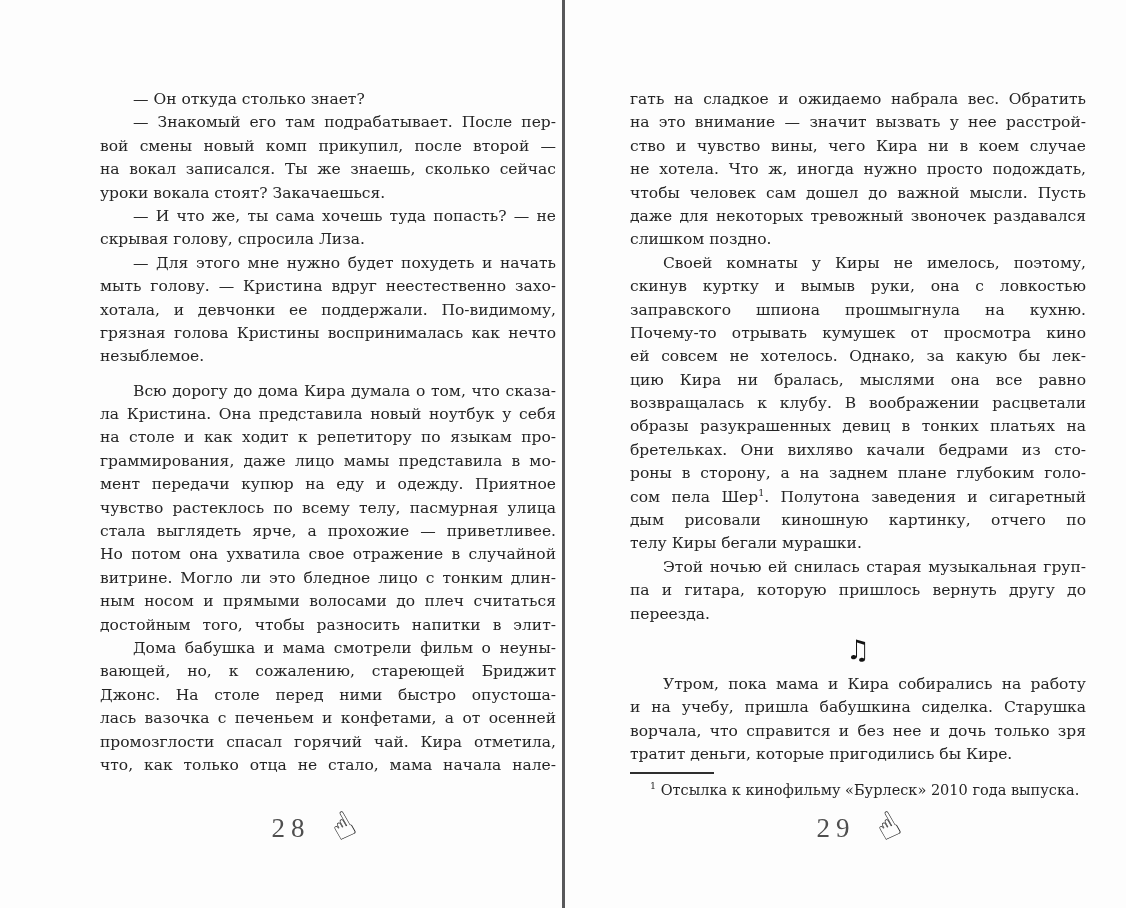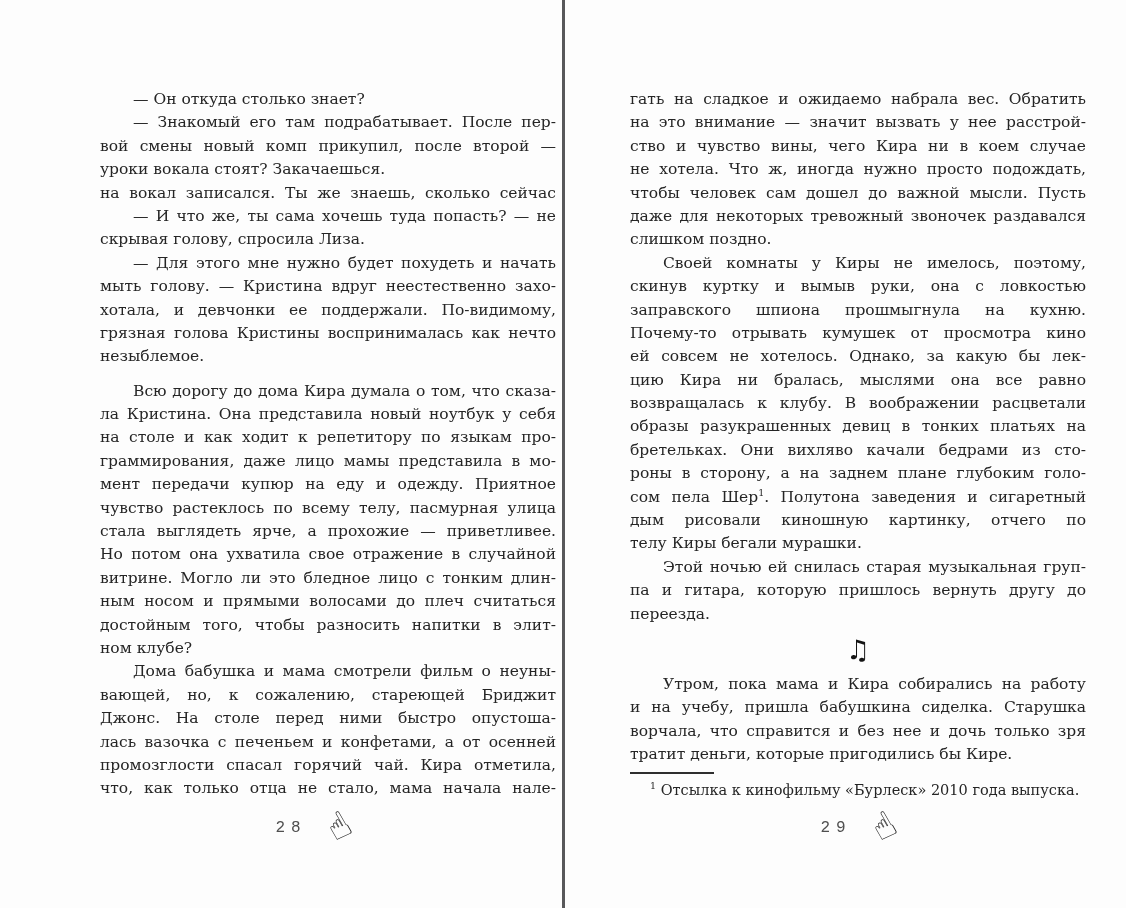--- a/index.html
+++ b/index.html
@@ -83,22 +83,22 @@
     width: 456px;
     height: 52px;
     display: flex;
     align-items: center;
     justify-content: center;
     gap: 22px;
   }
   .footer.left-col  { left: 85px; }
   .footer.right-col { left: 630px; }
   .pagenum {
-    font-family: Liberation Mono, monospace;
-    font-size: 16px;
+    font-family: Liberation Serif, serif;
+    font-size: 27px;
     letter-spacing: 6px;
     color: #4f4f4f;
   }
   .hand {
     font-family: "DejaVu Sans", sans-serif;
     font-size: 36px;
     color: #1d1d1d;
     display: inline-block;
     transform: rotate(-30deg) translateY(-2px);
     cursor: pointer;
@@ -112,22 +112,22 @@
 
   <div class="divider"></div>
 
   <div class="text-block left-col" id="left-text">
       <div class="para">
         <div class="line first last">— Он откуда столько знает?</div>
       </div>
       <div class="para">
         <div class="line first">— Знакомый его там подрабатывает. После пер-</div>
         <div class="line">вой смены новый комп прикупил, после второй —</div>
+        <div class="line">на вокал записался. Ты же знаешь, сколько сейчас</div>
         <div class="line last">уроки вокала стоят? Закачаешься.</div>
-        <div class="line">на вокал записался. Ты же знаешь, сколько сейчас</div>
       </div>
       <div class="para">
         <div class="line first">— И что же, ты сама хочешь туда попасть? — не</div>
         <div class="line last">скрывая голову, спросила Лиза.</div>
       </div>
       <div class="para">
         <div class="line first">— Для этого мне нужно будет похудеть и начать</div>
         <div class="line">мыть голову. — Кристина вдруг неестественно захо-</div>
         <div class="line">хотала, и девчонки ее поддержали. По-видимому,</div>
         <div class="line">грязная голова Кристины воспринималась как нечто</div>
@@ -138,21 +138,20 @@
         <div class="line">ла Кристина. Она представила новый ноутбук у себя</div>
         <div class="line">на столе и как ходит к репетитору по языкам про-</div>
         <div class="line">граммирования, даже лицо мамы представила в мо-</div>
         <div class="line">мент передачи купюр на еду и одежду. Приятное</div>
         <div class="line">чувство растеклось по всему телу, пасмурная улица</div>
         <div class="line">стала выглядеть ярче, а прохожие — приветливее.</div>
         <div class="line">Но потом она ухватила свое отражение в случайной</div>
         <div class="line">витрине. Могло ли это бледное лицо с тонким длин-</div>
         <div class="line">ным носом и прямыми волосами до плеч считаться</div>
         <div class="line">достойным того, чтобы разносить напитки в элит-</div>
-        <div class="line last">ном клубе?</div>
       </div>
       <div class="para">
         <div class="line first">Дома бабушка и мама смотрели фильм о неуны-</div>
         <div class="line">вающей, но, к сожалению, стареющей Бриджит</div>
         <div class="line">Джонс. На столе перед ними быстро опустоша-</div>
         <div class="line">лась вазочка с печеньем и конфетами, а от осенней</div>
         <div class="line">промозглости спасал горячий чай. Кира отметила,</div>
         <div class="line">что, как только отца не стало, мама начала нале-</div>
       </div>
     </div>

